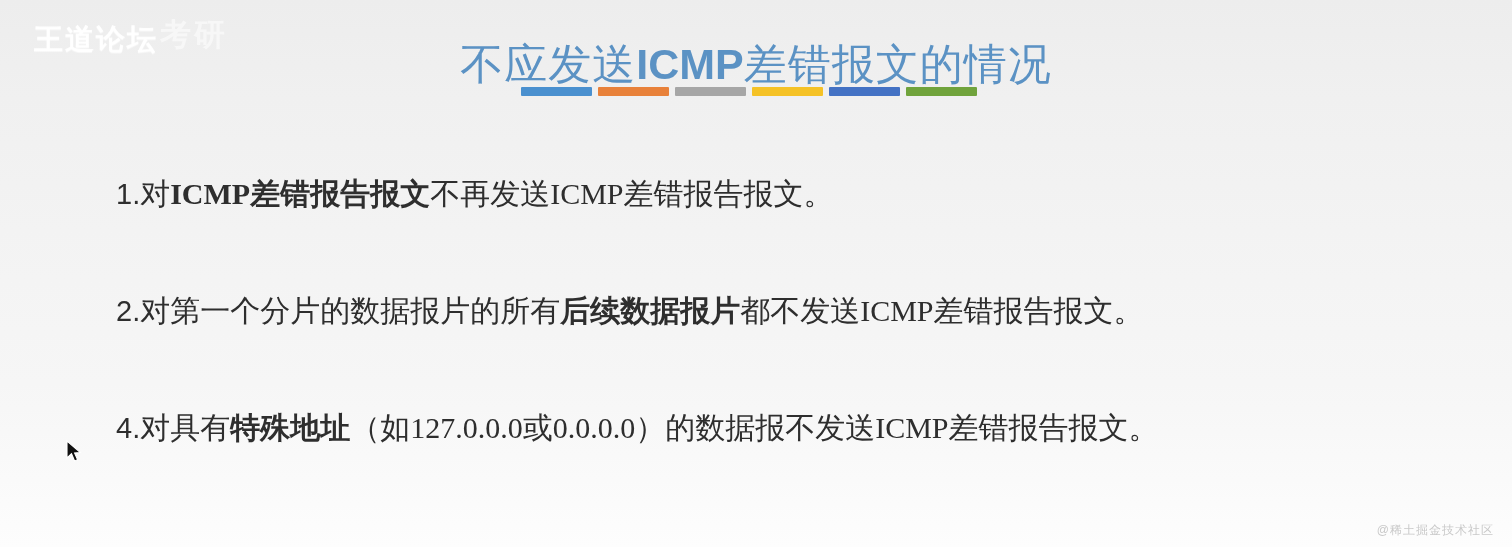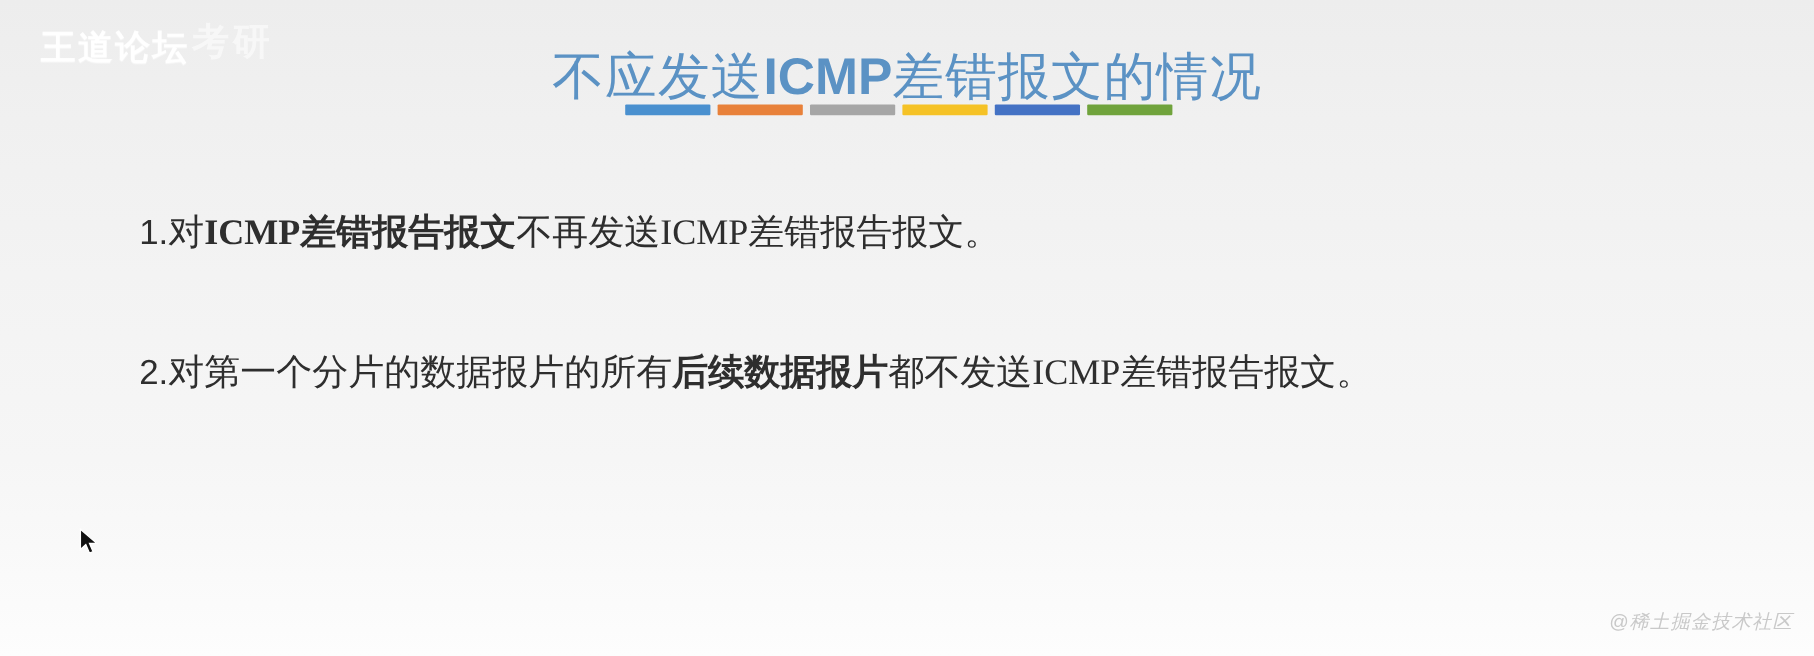--- a/index.html
+++ b/index.html
@@ -111,27 +111,26 @@
   .bullet-line b { font-weight: 700; }
   .bullet-line .num {
     font-family: "Liberation Sans", "DejaVu Sans", sans-serif;
     font-size: 29px;
   }
 
   
   #site-watermark {
     position: absolute;
     right: 18px;
-    bottom: 18px;
-    font-size: 16px;
+    bottom: 8px;
+    font-size: 12px;
     color: #c9c9c9;
     letter-spacing: 1px;
     white-space: nowrap;
     user-select: none;
-    font-style: italic;
   }
 
   
   #mouse-cursor {
     position: absolute;
     left: 66px;
     top: 440px;
     width: 18px;
     height: 24px;
     pointer-events: none;
@@ -158,20 +157,21 @@
     <div class="title-bar" style="background: rgb(112, 163, 60);"></div>
   </div>
 
   <div id="body-list">
 
     <div class="bullet-line"><span class="num">1.</span><span>对</span><b>ICMP差错报告报文</b><span>不再发送ICMP差错报告报文。</span></div>
 
     <div class="bullet-line"><span class="num">2.</span><span>对第一个分片的数据报片的所有</span><b>后续数据报片</b><span>都不发送ICMP差错报告报文。</span></div>
 
 
+    <div class="bullet-line"><span class="num">4.</span><span>对具有</span><b>特殊地址</b><span>（如127.0.0.0或0.0.0.0）的数据报不发送ICMP差错报告报文。</span></div>
 
   </div>
 
   <div id="site-watermark">@稀土掘金技术社区</div>
 
   <svg id="mouse-cursor" viewBox="0 0 18 24" style="left: 66px; top: 440px;">
     <polygon points="1,1 1,18 5.5,13.8 8.6,21 11.6,19.7 8.6,12.9 14.4,12.6" fill="#111111" stroke="#ffffff" stroke-width="1.1"></polygon>
   </svg>
 
 </div>

